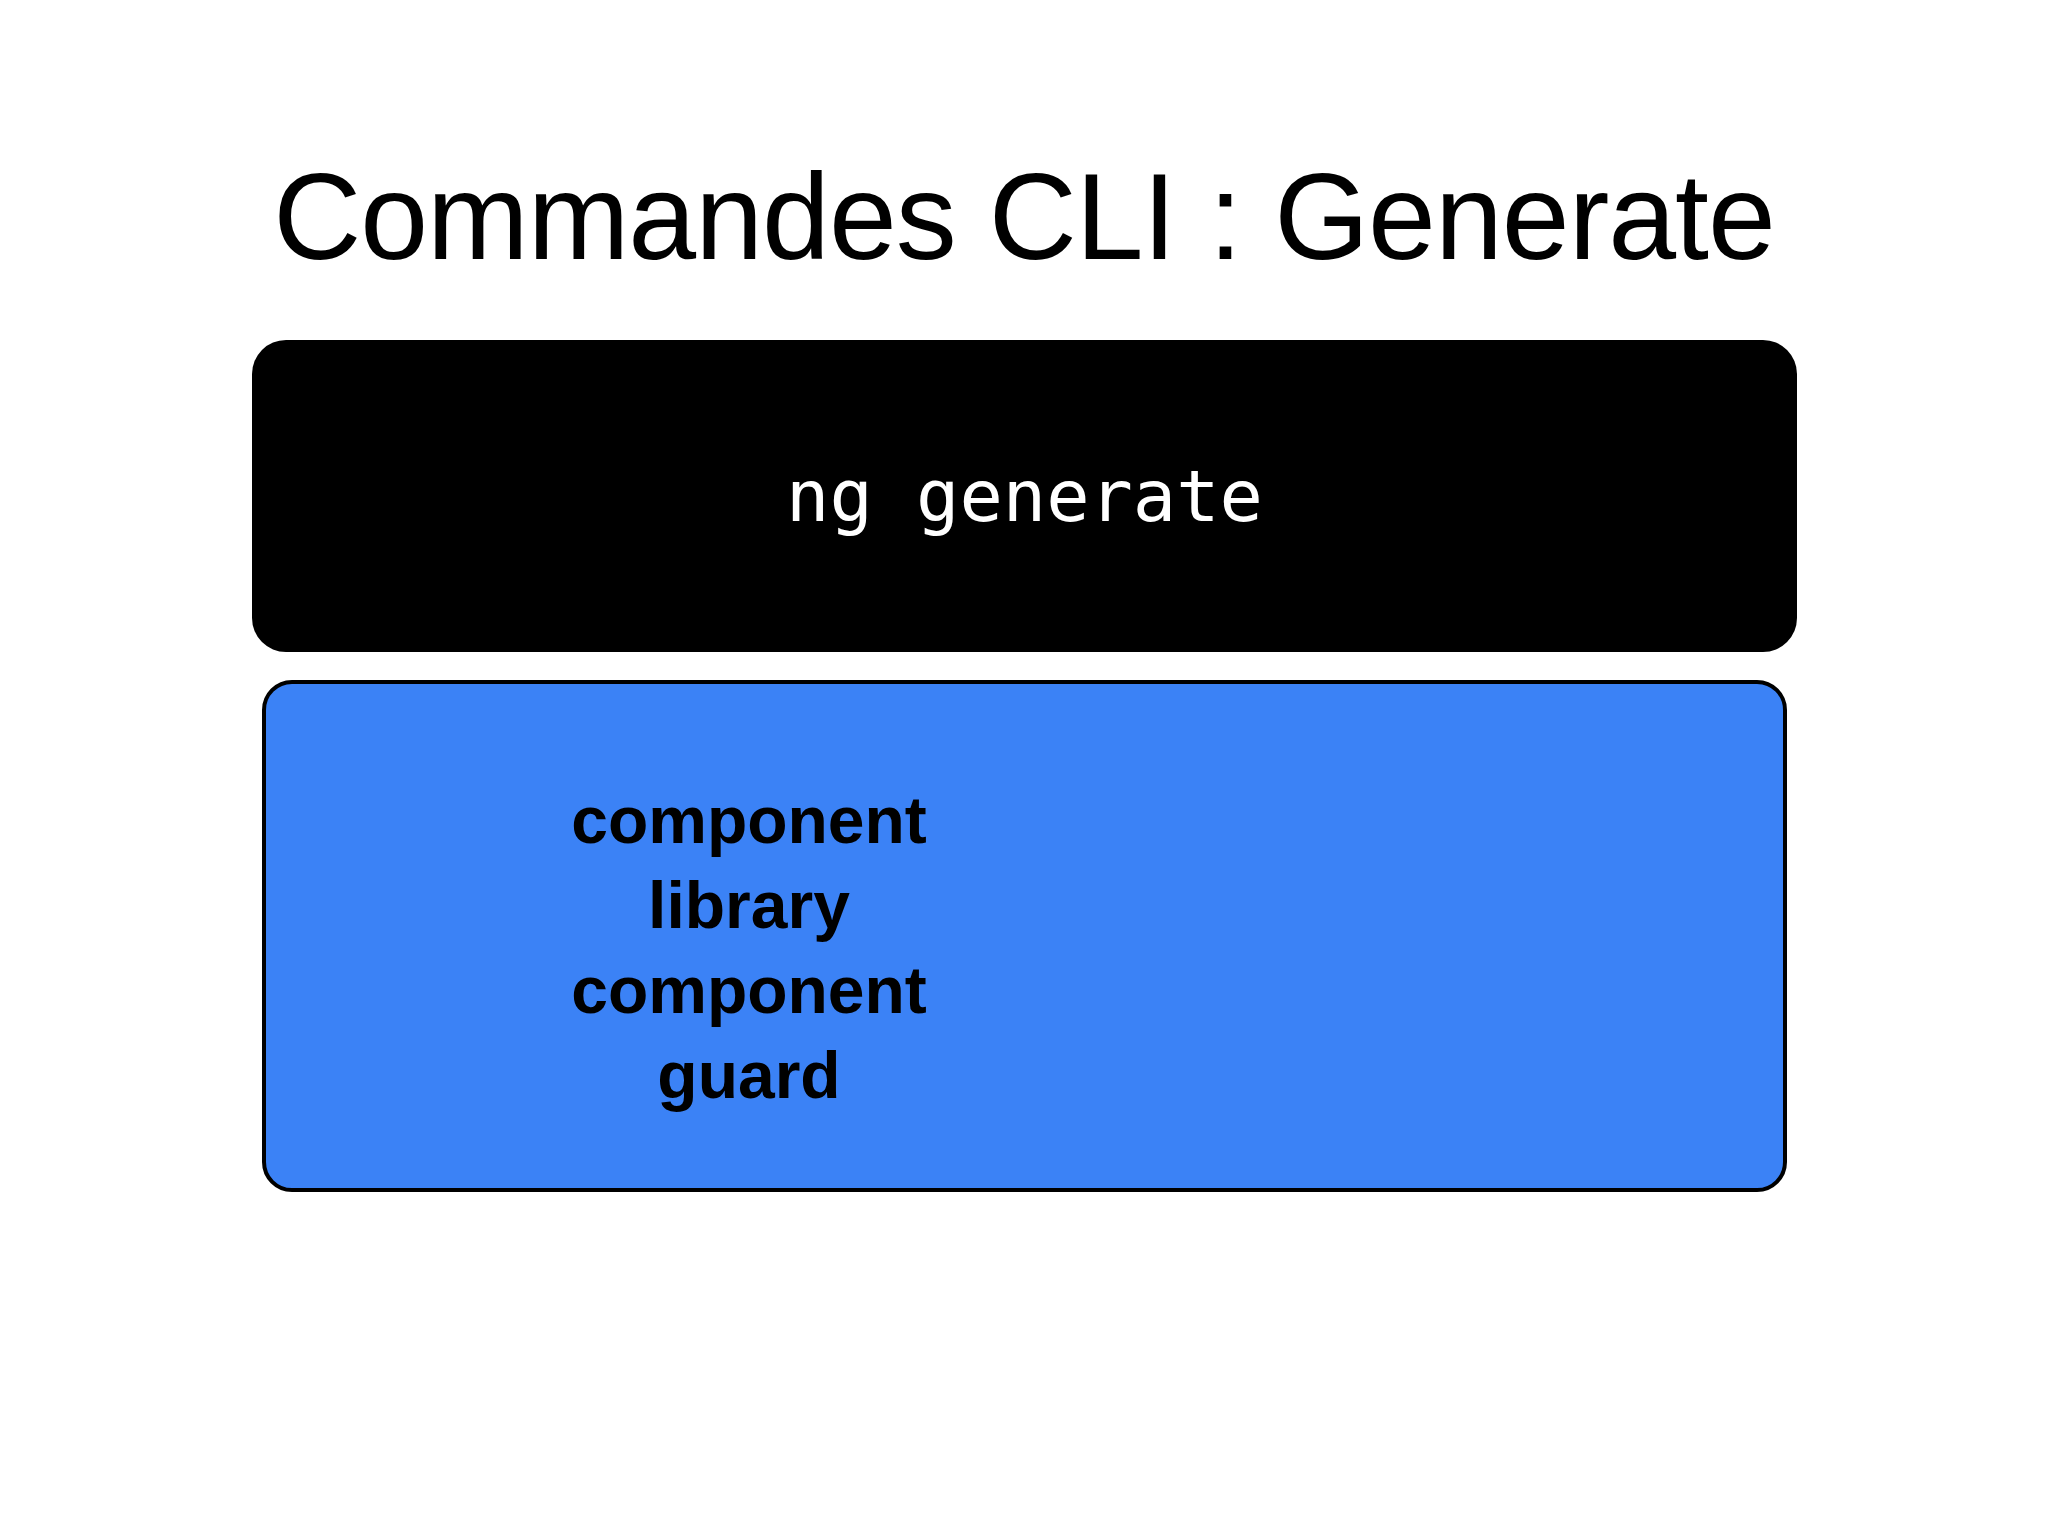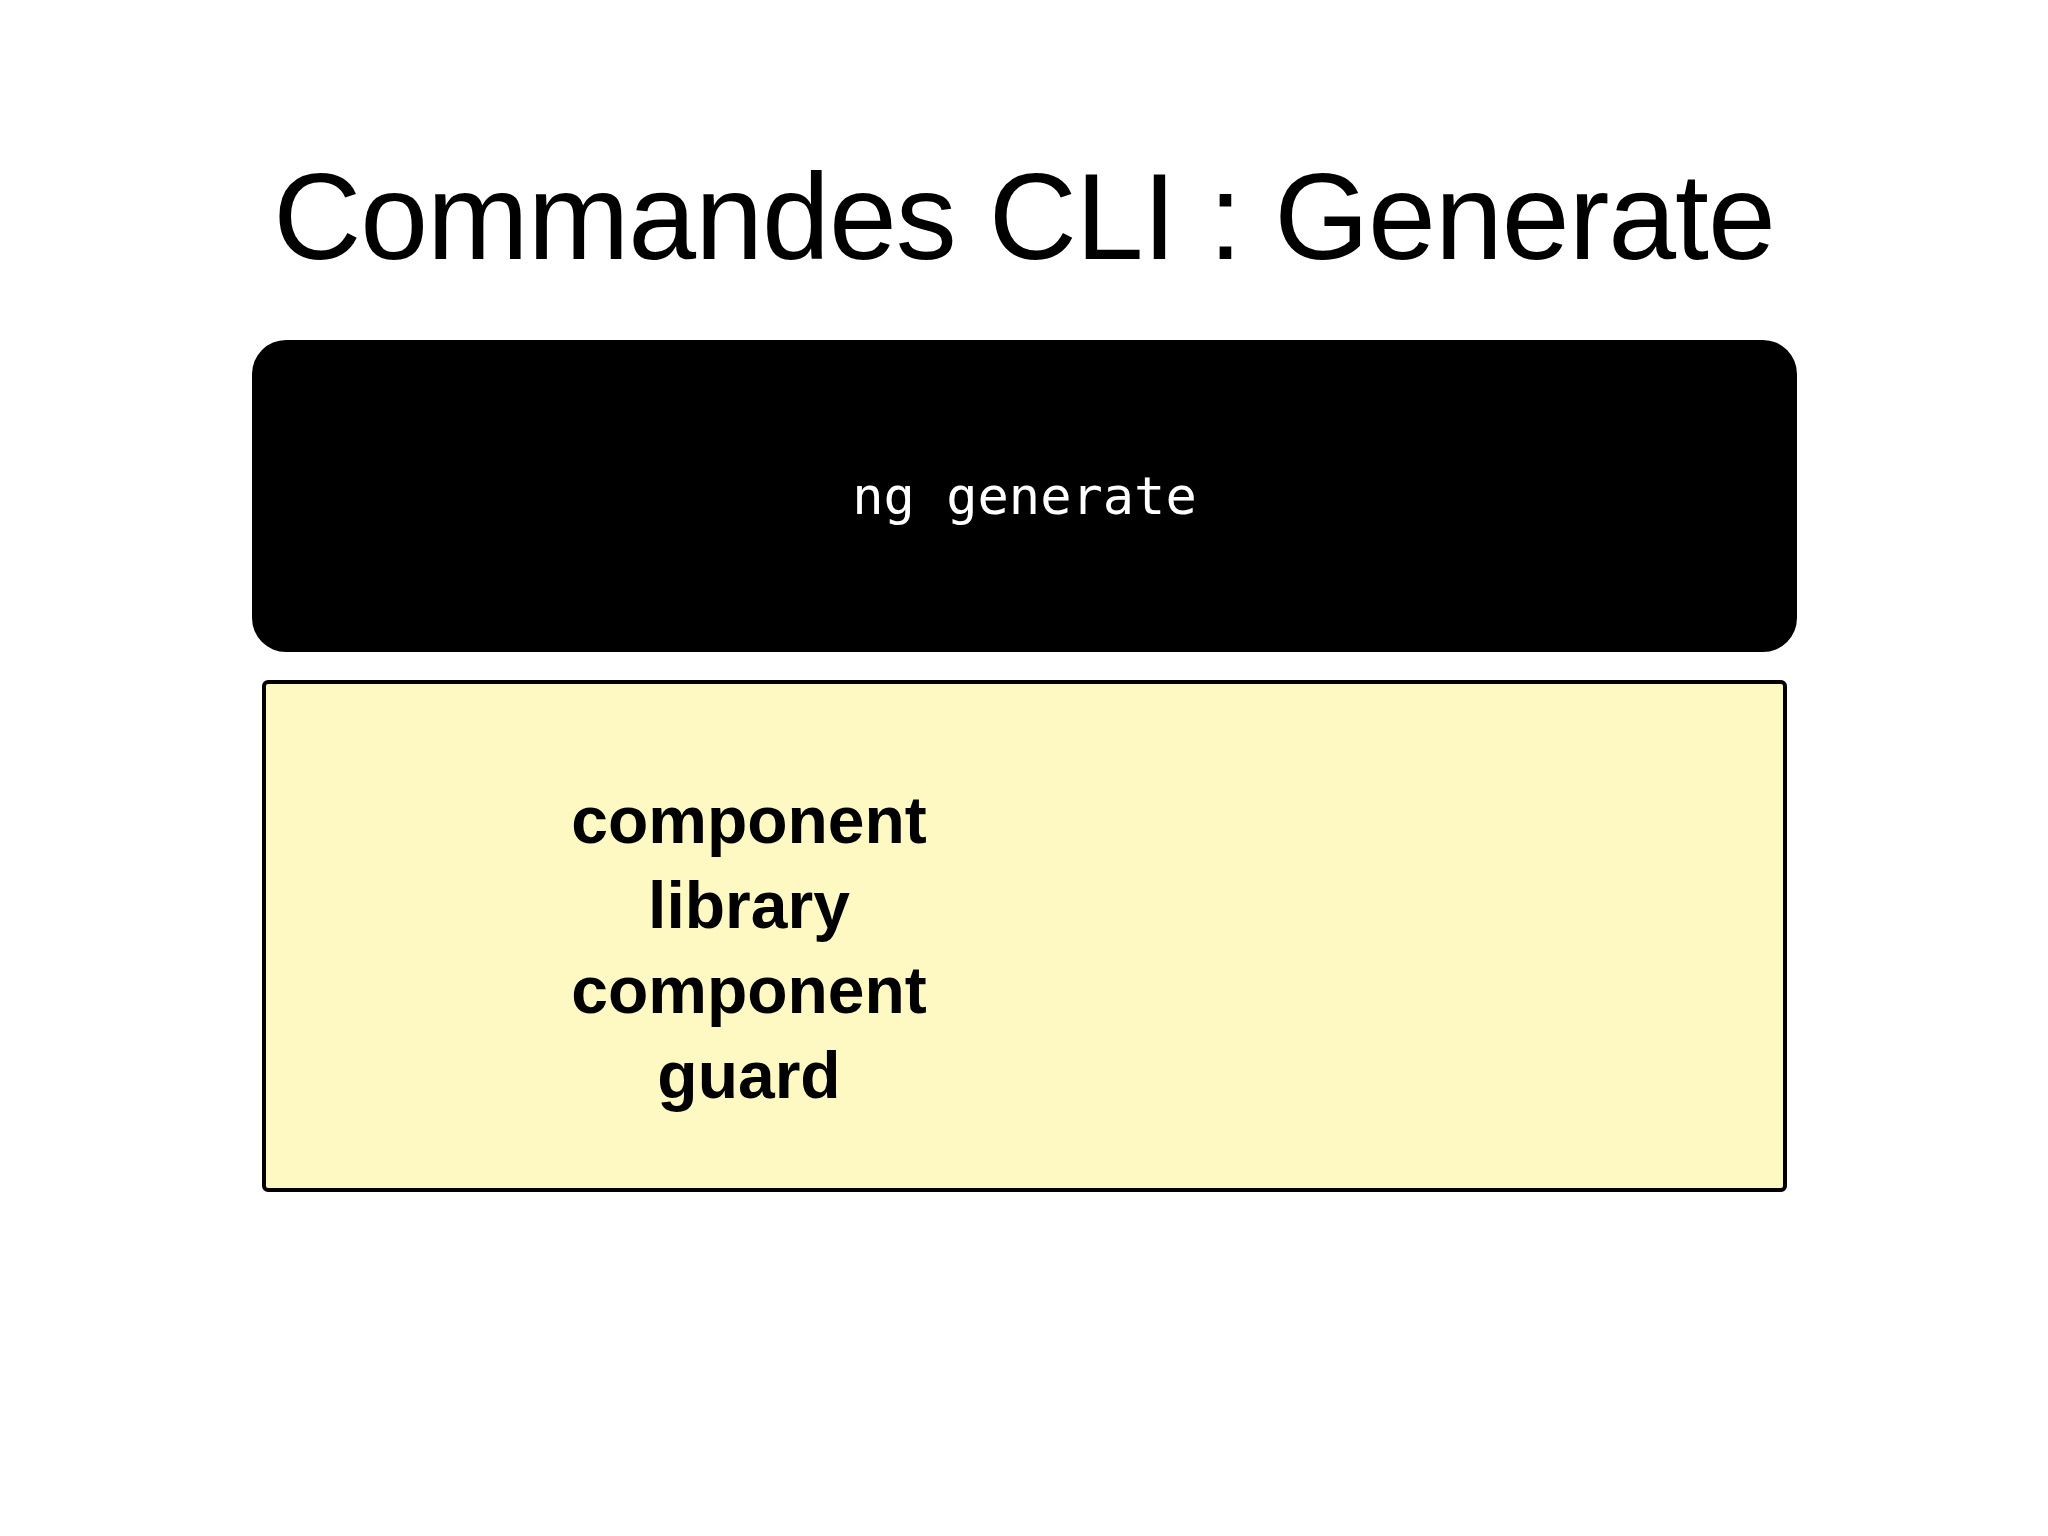--- a/index.html
+++ b/index.html
@@ -36,35 +36,35 @@
     width: 1545px;
     height: 312px;
     background: #000000;
     border-radius: 34px;
     display: flex;
     align-items: center;
     justify-content: center;
   }
   .command-text {
     font-family: "DejaVu Sans Mono", "Liberation Mono", monospace;
-    font-size: 52px;
+    font-size: 72px;
     line-height: 72px;
     color: #ffffff;
     white-space: pre;
   }
   .options-box {
     position: absolute;
     left: 262px;
     top: 680px;
     width: 1525px;
     height: 512px;
     box-sizing: border-box;
-    background: #fef9c3;
+    background: #3b82f6;
     border: 4px solid #000000;
-    border-radius: 6px;
+    border-radius: 30px;
   }
   .options-col {
     position: absolute;
     top: 0;
     height: 100%;
     padding-top: 24px;
     box-sizing: border-box;
     display: flex;
     flex-direction: column;
     justify-content: center;

